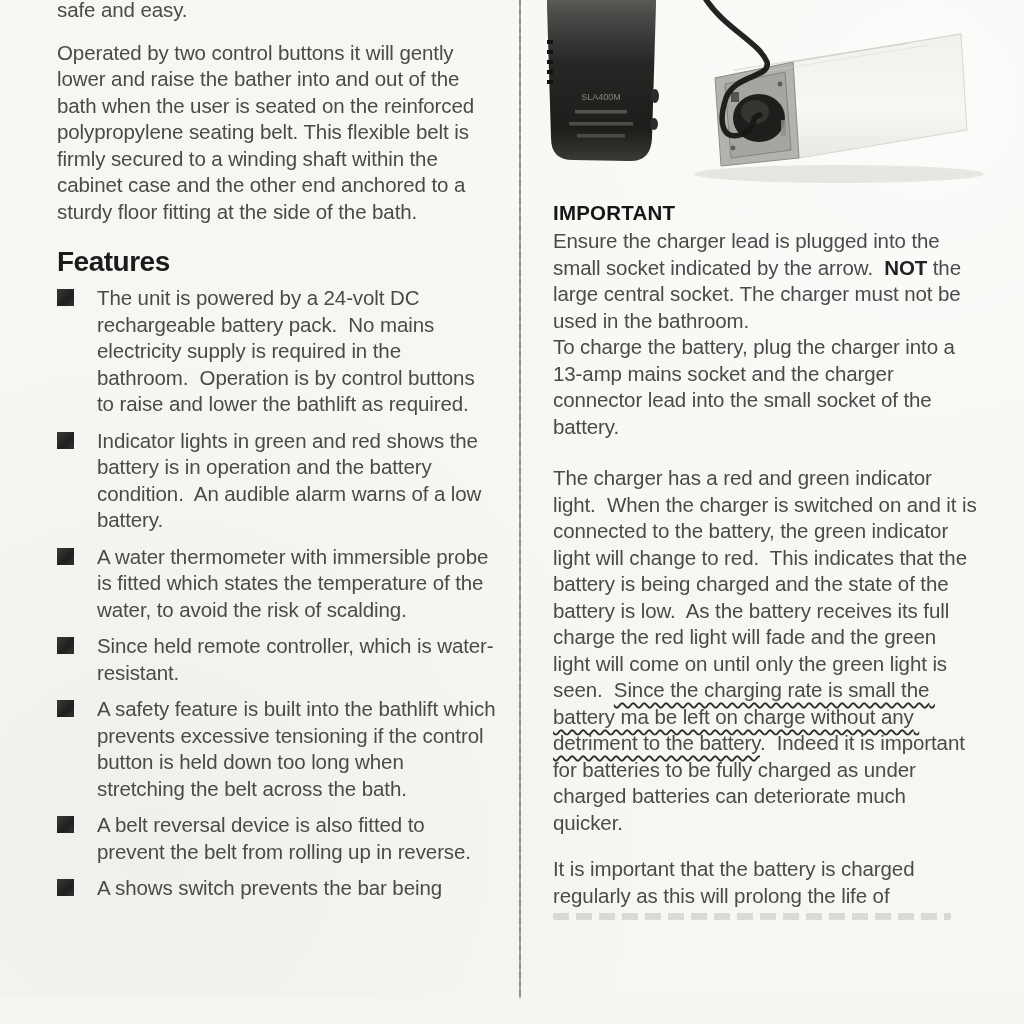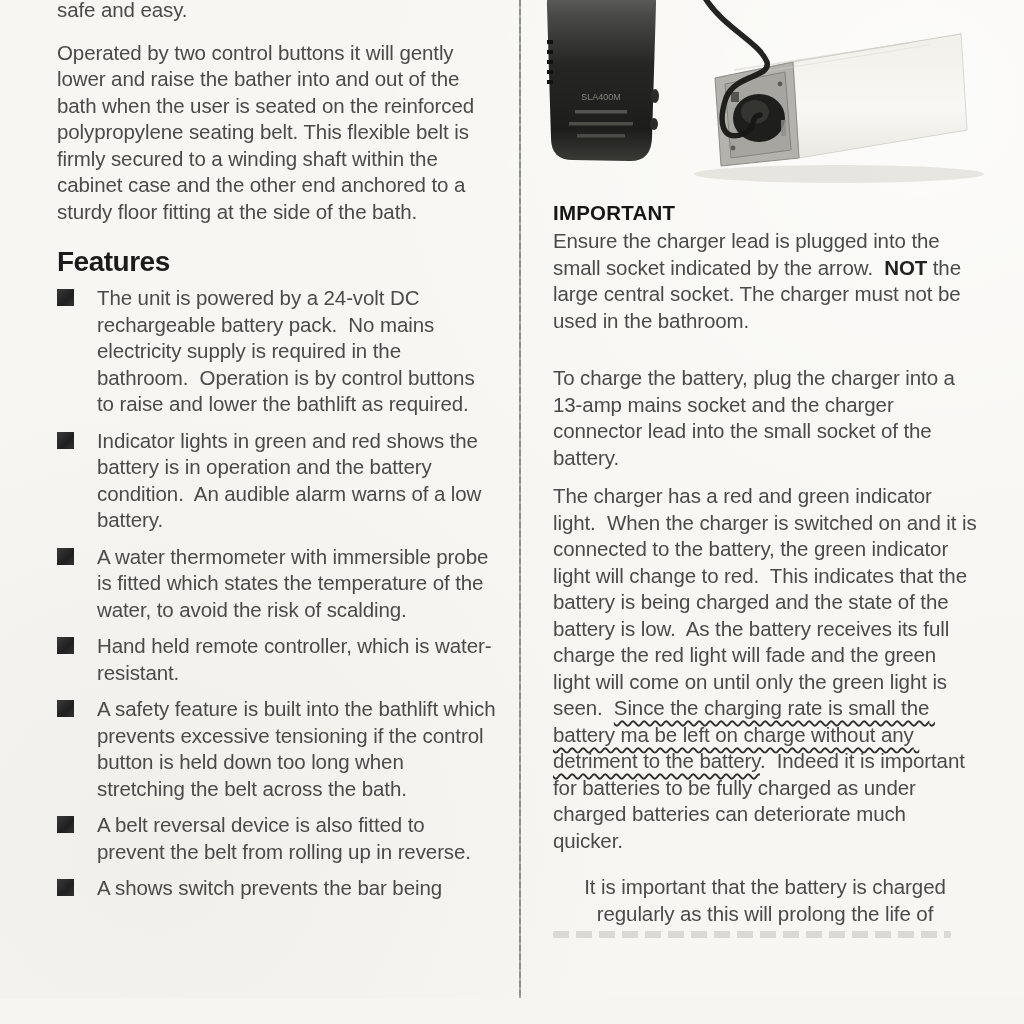--- a/index.html
+++ b/index.html
@@ -39,23 +39,23 @@
   .sq{
     flex:none;width:17px;height:17px;margin-top:4px;
     background:linear-gradient(135deg,#3a3a3a,#1f1f1f 60%,#333);
   }
   .litext{flex:1;}
   h3.important{
     margin-top:200px;font-size:20.5px;line-height:26px;font-weight:700;
     color:#161616;letter-spacing:0.2px;
   }
   .p-important{margin-top:2px;}
-  .p-charge{margin-top:31px;}
-  .p-indicator{margin-top:12px;}
-  .p-final{margin-top:20px;text-align:center;}
+  .p-charge{}
+  .p-indicator{margin-top:25px;}
+  .p-final{margin-top:20px;}
   .bold-inline{font-weight:700;color:#222;}
   .pen{
     text-decoration:underline;
     text-decoration-style:wavy;
     text-decoration-color:#2e2e2e;
     text-decoration-thickness:1.8px;
     text-underline-offset:5px;
     text-decoration-skip-ink:none;
   }
   .clipped-line{
@@ -154,21 +154,21 @@
       <li>
         <span class="sq"></span>
         <span class="body-text litext">Indicator lights in green and red shows the battery is in operation and the battery condition.  An audible alarm warns of a low battery.</span>
       </li>
       <li>
         <span class="sq"></span>
         <span class="body-text litext">A water thermometer with immersible probe is fitted which states the temperature of the water, to avoid the risk of scalding.</span>
       </li>
       <li>
         <span class="sq"></span>
-        <span class="body-text litext">Hand held remote controller, which is water-resistant.</span>
+        <span class="body-text litext">Since held remote controller, which is water-resistant.</span>
       </li>
       <li>
         <span class="sq"></span>
         <span class="body-text litext">A safety feature is built into the bathlift which prevents excessive tensioning if the control button is held down too long when stretching the belt across the bath.</span>
       </li>
       <li>
         <span class="sq"></span>
         <span class="body-text litext">A belt reversal device is also fitted to prevent the belt from rolling up in reverse.</span>
       </li>
       <li>

